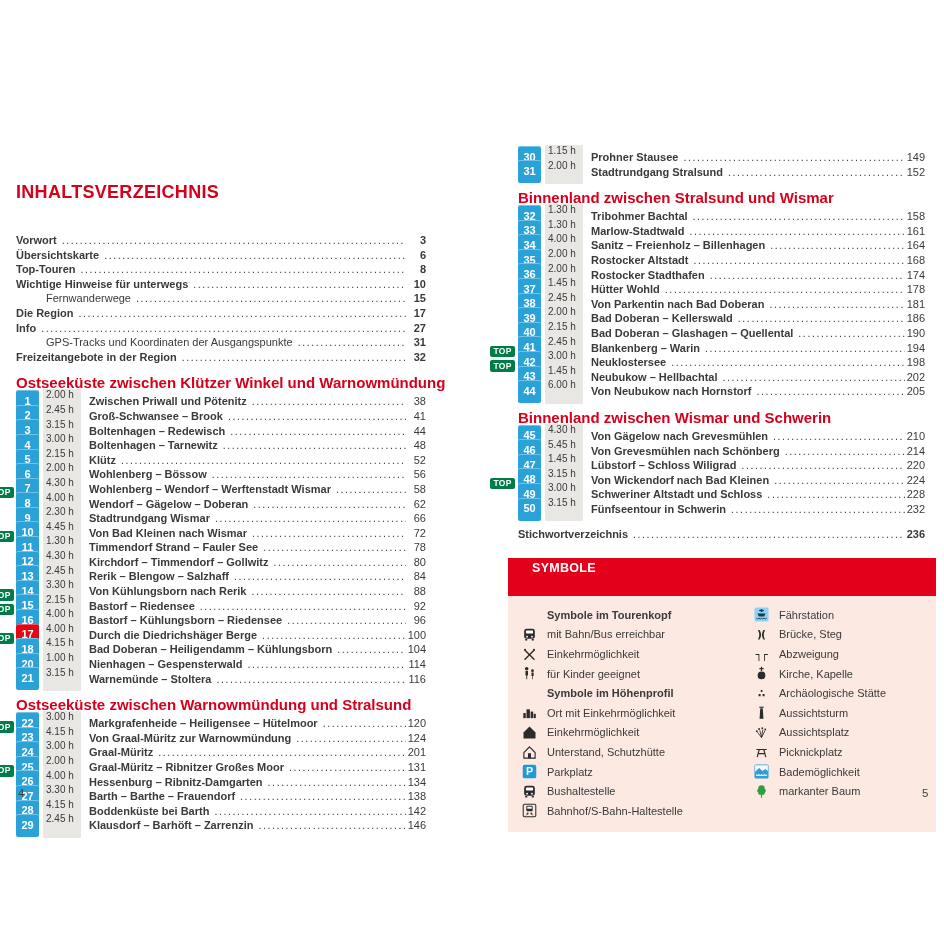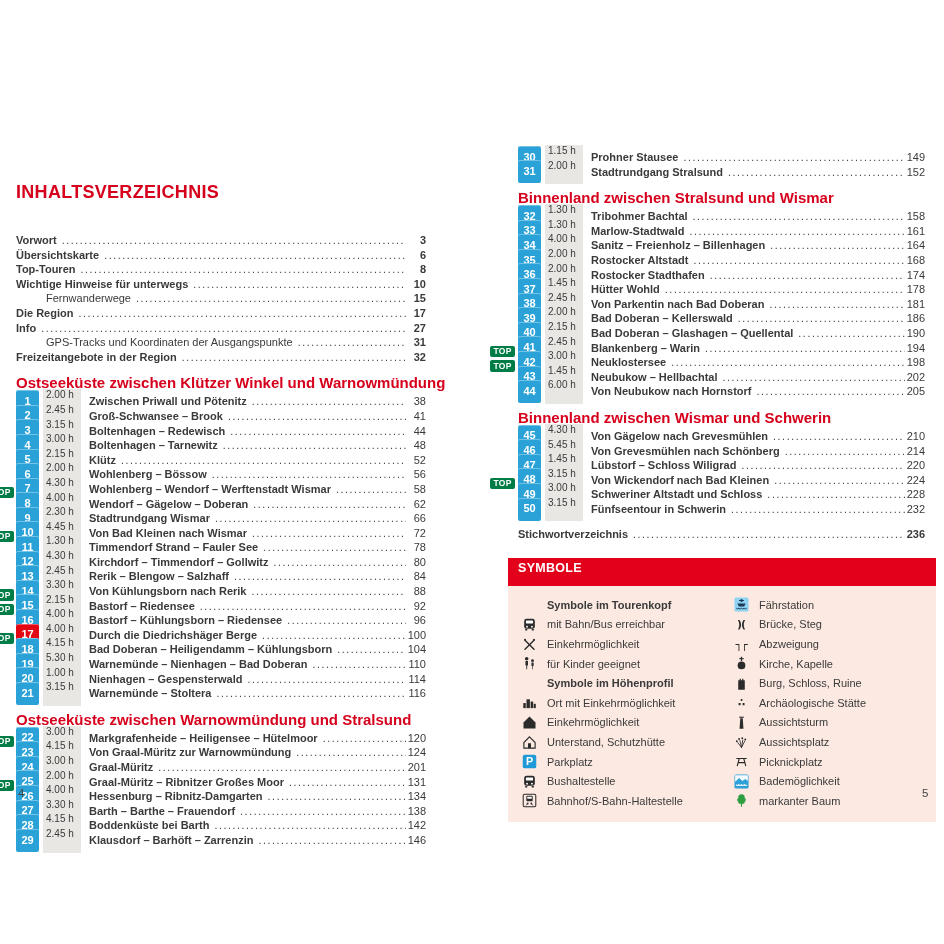--- a/index.html
+++ b/index.html
@@ -26,23 +26,23 @@
   .page-right .badge-top{left:-26px;}
   .time{flex:0 0 auto;width:33px;background:var(--time_bg,#e8e7e4);font-size:10px;padding:0 2px 12px 3px;
     margin-right:8px;white-space:nowrap;line-height:12.5px;}
   .t-title{font-weight:bold;white-space:nowrap;flex:0 0 auto;}
   .folio{position:absolute;font-size:11.5px;color:#444;}
   .folio-left{left:18px;top:787px;}
   .folio-right{left:922px;top:787px;}
   
   .sym-box{margin:16px 0 0 -8px;width:428px;}
   .sym-head{background:var(--panel_red,#e2001a);color:#fff;font-size:12.5px;font-weight:bold;
-    height:28px;line-height:21px;padding-left:10px;letter-spacing:.3px;}
+    height:38px;line-height:21px;padding-left:24px;letter-spacing:.3px;}
   .sym-body{background:var(--panel_bg,#fbe9e2);display:grid;grid-template-columns:212px 1fr;
-    padding:9px 8px 11px 12px;column-gap:0;}
+    padding:9px 8px 11px 12px;column-gap:20px;}
   .sym-col{display:flex;flex-direction:column;}
   .sym-row{display:flex;align-items:center;height:19.6px;font-size:11px;}
   .sym-row .sym-label{white-space:nowrap;}
   .sym-row.hdr .sym-label{font-weight:bold;}
   .sym-row.hdr{padding-left:27px;}
   .sym-icon{flex:0 0 auto;width:18px;height:16px;margin-right:9px;display:flex;align-items:center;justify-content:center;}
   .sym-icon svg{width:15px;height:15px;display:block;}
   .sym-icon.txt{font-family:"DejaVu Sans",sans-serif;font-size:11px;font-weight:bold;color:#2b2b2b;letter-spacing:-1px;}
 </style>
 </head>
@@ -224,27 +224,20 @@
         <span class="pg">100</span>
       </div>
       <div class="row tour">
         <span class="badge-num">18</span>
         <span class="time">4.15 h</span>
         <span class="t-title">Bad Doberan – Heiligendamm – Kühlungsborn</span>
         <span class="dots"></span>
         <span class="pg">104</span>
       </div>
       <div class="row tour">
-        <span class="badge-num">19</span>
-        <span class="time">5.30 h</span>
-        <span class="t-title">Warnemünde – Nienhagen – Bad Doberan</span>
-        <span class="dots"></span>
-        <span class="pg">110</span>
-      </div>
-      <div class="row tour">
         <span class="badge-num">20</span>
         <span class="time">1.00 h</span>
         <span class="t-title">Nienhagen – Gespensterwald</span>
         <span class="dots"></span>
         <span class="pg">114</span>
       </div>
       <div class="row tour">
         <span class="badge-num">21</span>
         <span class="time">3.15 h</span>
         <span class="t-title">Warnemünde – Stoltera</span>
@@ -613,28 +606,20 @@
           </div>
           <div class="sym-row">
             <span class="sym-icon">
               <svg viewBox="0 0 16 16" fill="#2b2b2b">
                 <rect x="7.35" y="0.8" width="1.3" height="4.6"></rect>
                 <rect x="5.7" y="2.2" width="4.6" height="1.25"></rect>
                 <circle cx="8" cy="10" r="4.1"></circle>
               </svg>
             </span>
             <span class="sym-label">Kirche, Kapelle</span>
-          </div>
-          <div class="sym-row">
-            <span class="sym-icon">
-              <svg viewBox="0 0 16 16" fill="#2b2b2b">
-                <path d="M4.5 14.6 V4.4 H6 V2.8 H7.3 V4.4 H8.7 V2.8 H10 V4.4 H11.5 V14.6 Z"></path>
-              </svg>
-            </span>
-            <span class="sym-label">Burg, Schloss, Ruine</span>
           </div>
           <div class="sym-row">
             <span class="sym-icon txt">∴</span>
             <span class="sym-label">Archäologische Stätte</span>
           </div>
           <div class="sym-row">
             <span class="sym-icon">
               <svg viewBox="0 0 16 16" fill="#2b2b2b">
                 <rect x="5.6" y="1.8" width="4.8" height="1.2"></rect>
                 <path d="M6.7 3.4 H9.3 L10.1 14.6 H5.9 Z"></path>

